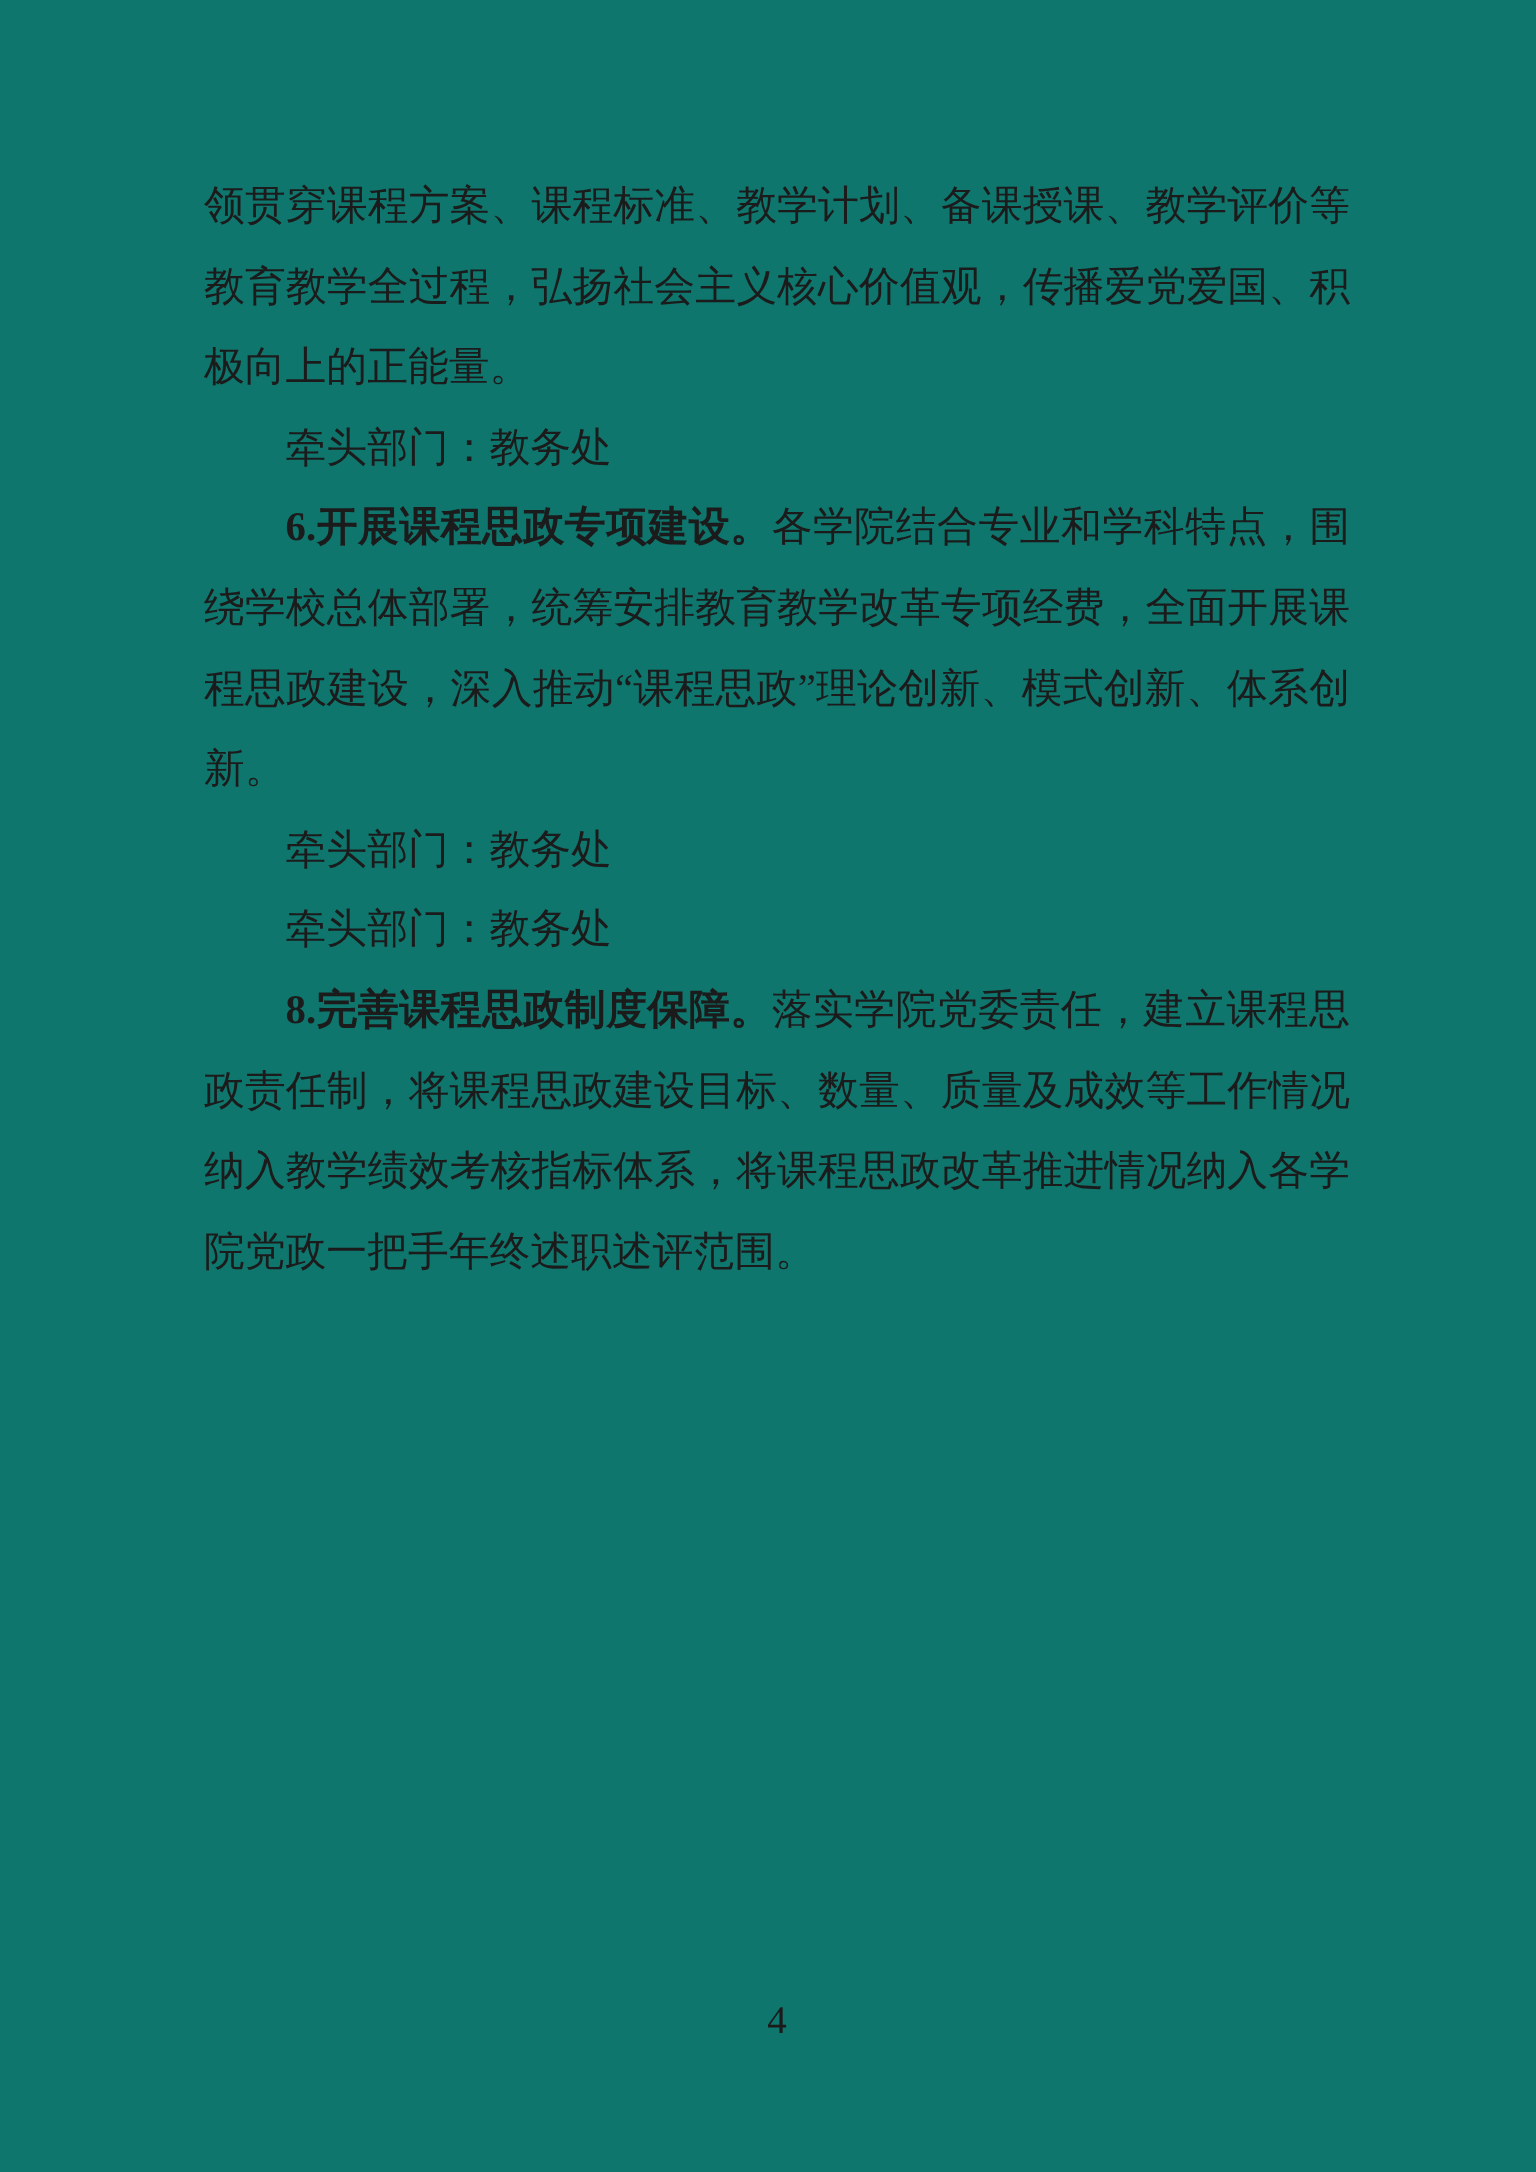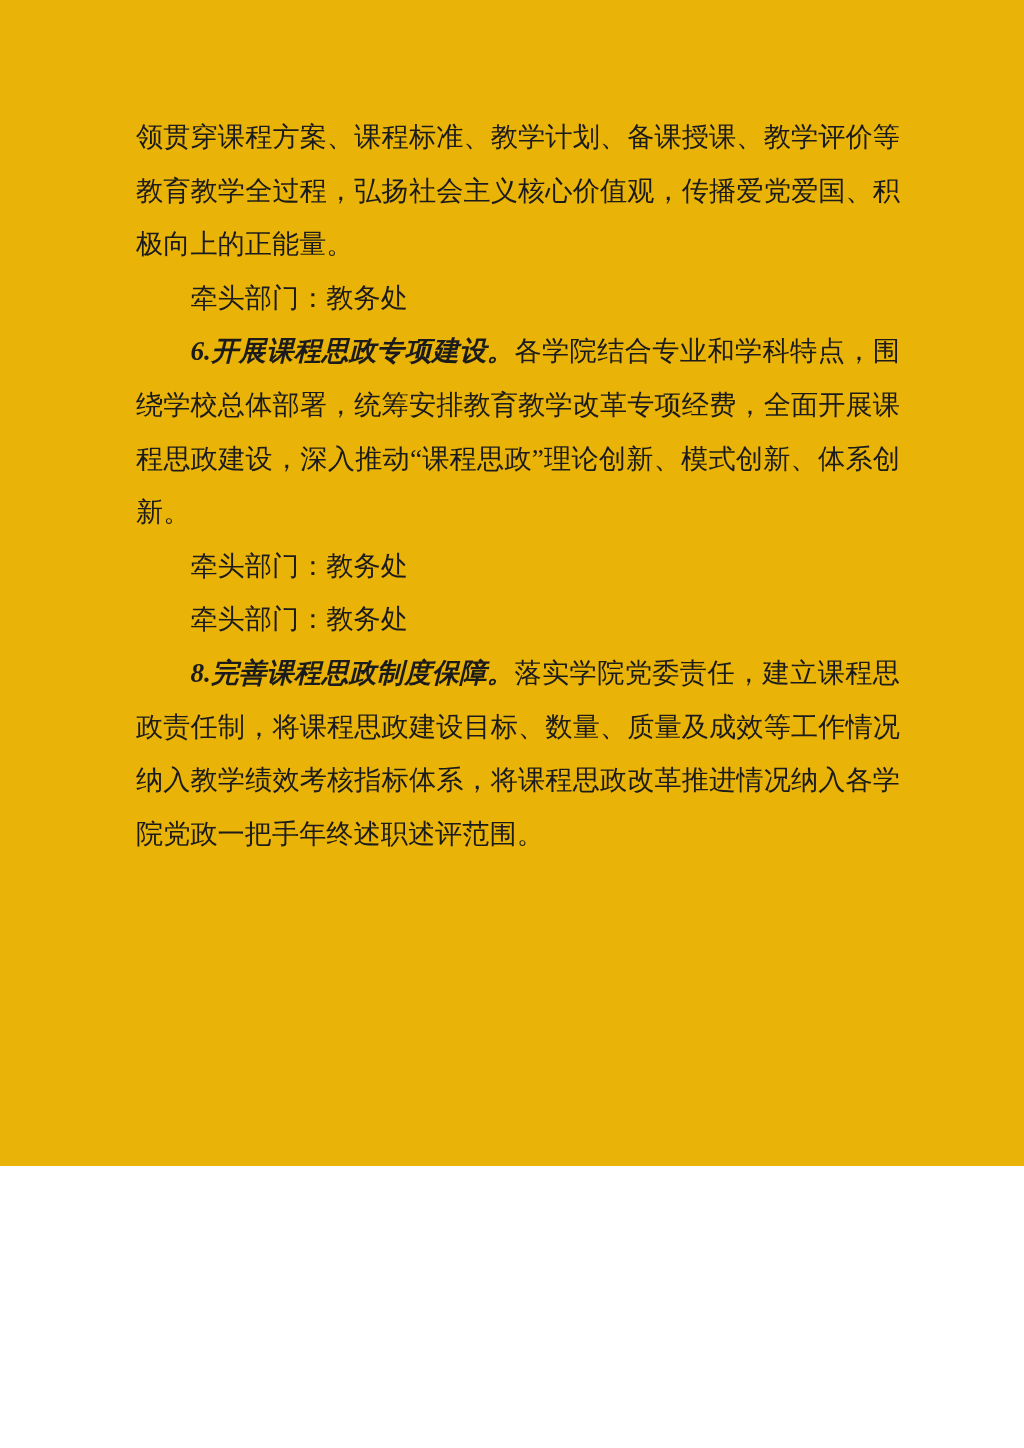--- a/index.html
+++ b/index.html
@@ -3,22 +3,22 @@
 <meta charset="utf-8">
 <style>
   html, body {
     margin: 0;
     padding: 0;
     background: #ffffff;
   }
   .page {
     position: relative;
     width: 1024px;
-    height: 1166px;
-    background: #eab308;
+    height: 1448px;
+    background: #0f766e;
     color: #1b1b1b;
     font-family: "Liberation Serif", "DejaVu Serif", serif;
     overflow: hidden;
   }
   .text-block {
     position: absolute;
     left: 136px;
     top: 111px;
     width: 764px;
     font-size: 27.2px;
@@ -29,21 +29,20 @@
   }
   .text-block p {
     margin: 0;
     padding: 0;
   }
   .para-indent {
     text-indent: 2em;
   }
   .item-lead {
     font-weight: bold;
-    font-style: italic;
   }
   .page-number {
     position: absolute;
     left: 136px;
     top: 1330px;
     width: 764px;
     text-align: center;
     font-size: 26px;
     line-height: 34px;
     color: #1b1b1b;

